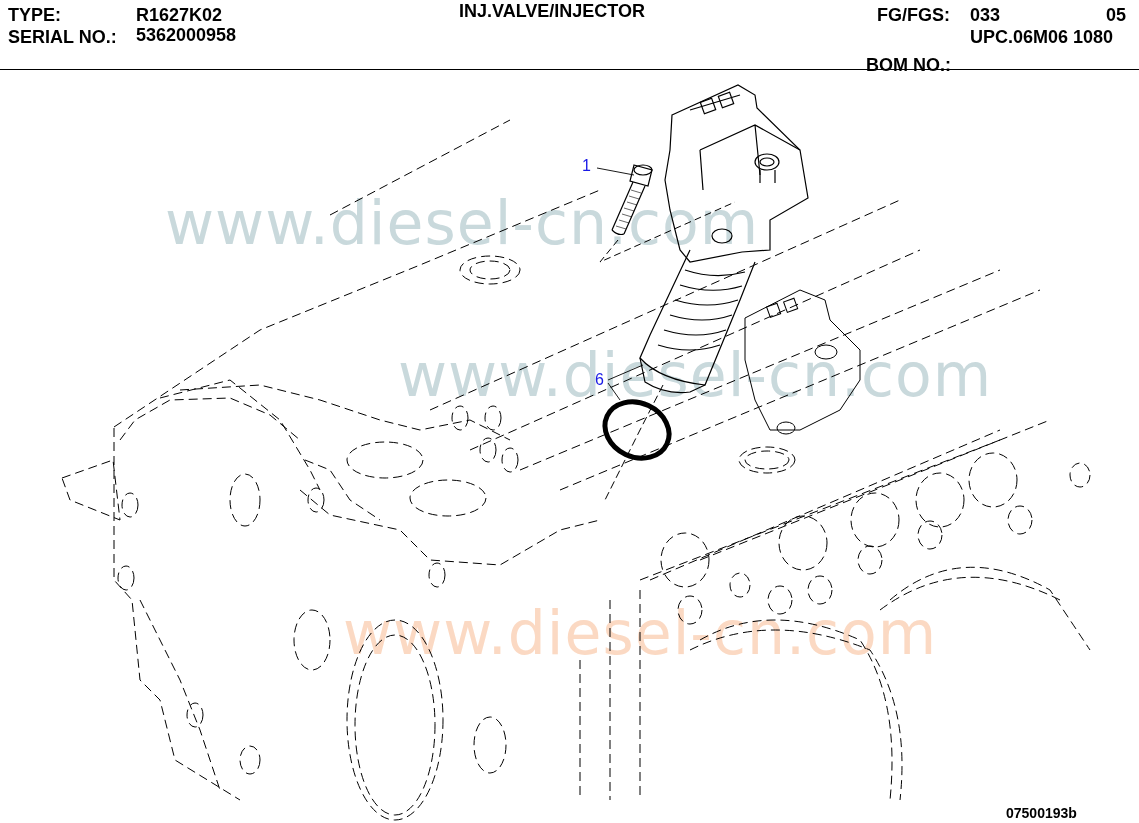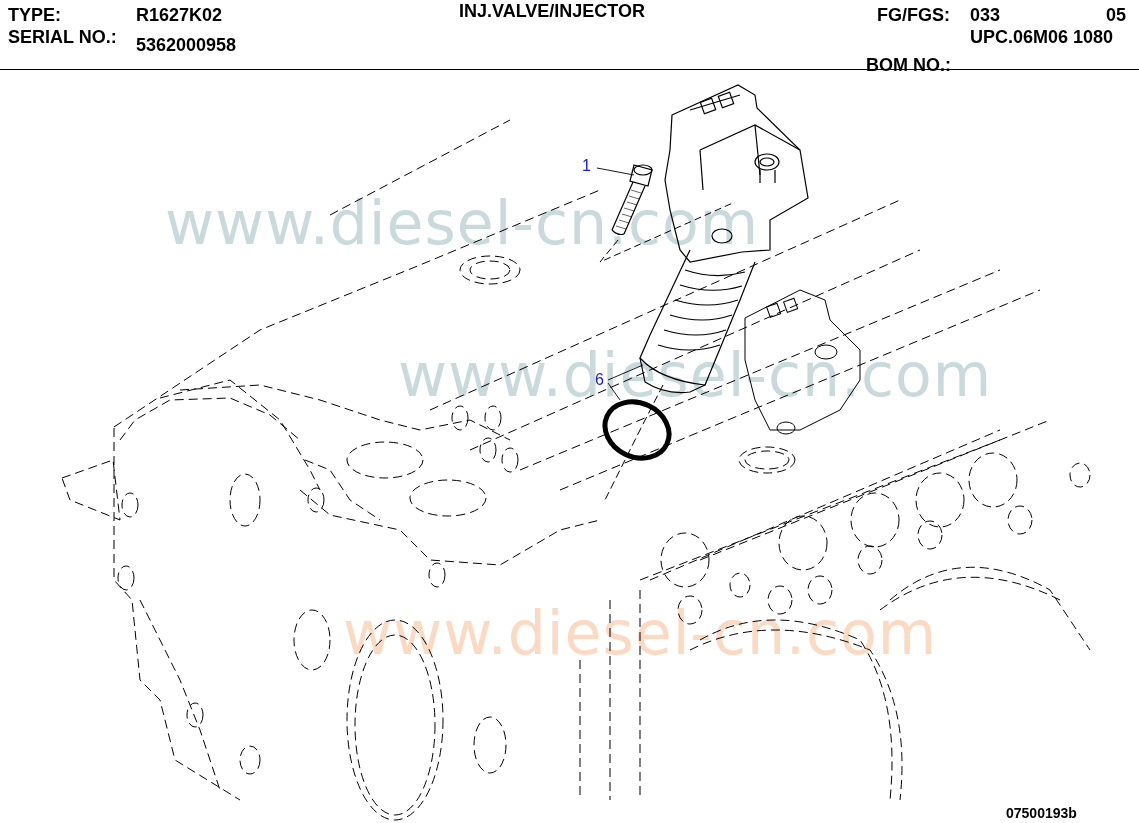--- a/index.html
+++ b/index.html
@@ -11,21 +11,21 @@
   .wm { position: absolute; font-family: "DejaVu Sans", sans-serif; font-size: 60px; white-space: nowrap; letter-spacing: 1px; }
   .callout { position: absolute; font-size: 16px; color: #1a1ae6; }
   .fig { position: absolute; font-weight: bold; font-size: 14px; }
 </style>
 </head>
 <body>
 
 <div class="hdr" style="left:8px;top:4px;">TYPE:</div>
 <div class="hdr" style="left:136px;top:4px;">R1627K02</div>
 <div class="hdr" style="left:8px;top:26px;">SERIAL NO.:</div>
-<div class="hdr" style="left:136px;top:34px;">5362000958</div>
+<div class="hdr" style="left:136px;top:24px;">5362000958</div>
 <div class="hdr" style="left:459px;top:0;">INJ.VALVE/INJECTOR</div>
 <div class="hdr" style="left:877px;top:4px;">FG/FGS:</div>
 <div class="hdr" style="left:970px;top:4px;">033</div>
 <div class="hdr" style="left:1106px;top:4px;">05</div>
 <div class="hdr" style="left:866px;top:26px;margin-top:28px;">BOM NO.:</div>
 <div class="hdr" style="left:970px;top:26px;">UPC.06M06 1080</div>
 <div class="rule"></div>
 
 <div class="wm" style="left:165px;top:188px;color:#c9d9dc;">www.diesel-cn.com</div>
 <div class="wm" style="left:398px;top:340px;color:#c9d9dc;">www.diesel-cn.com</div>

